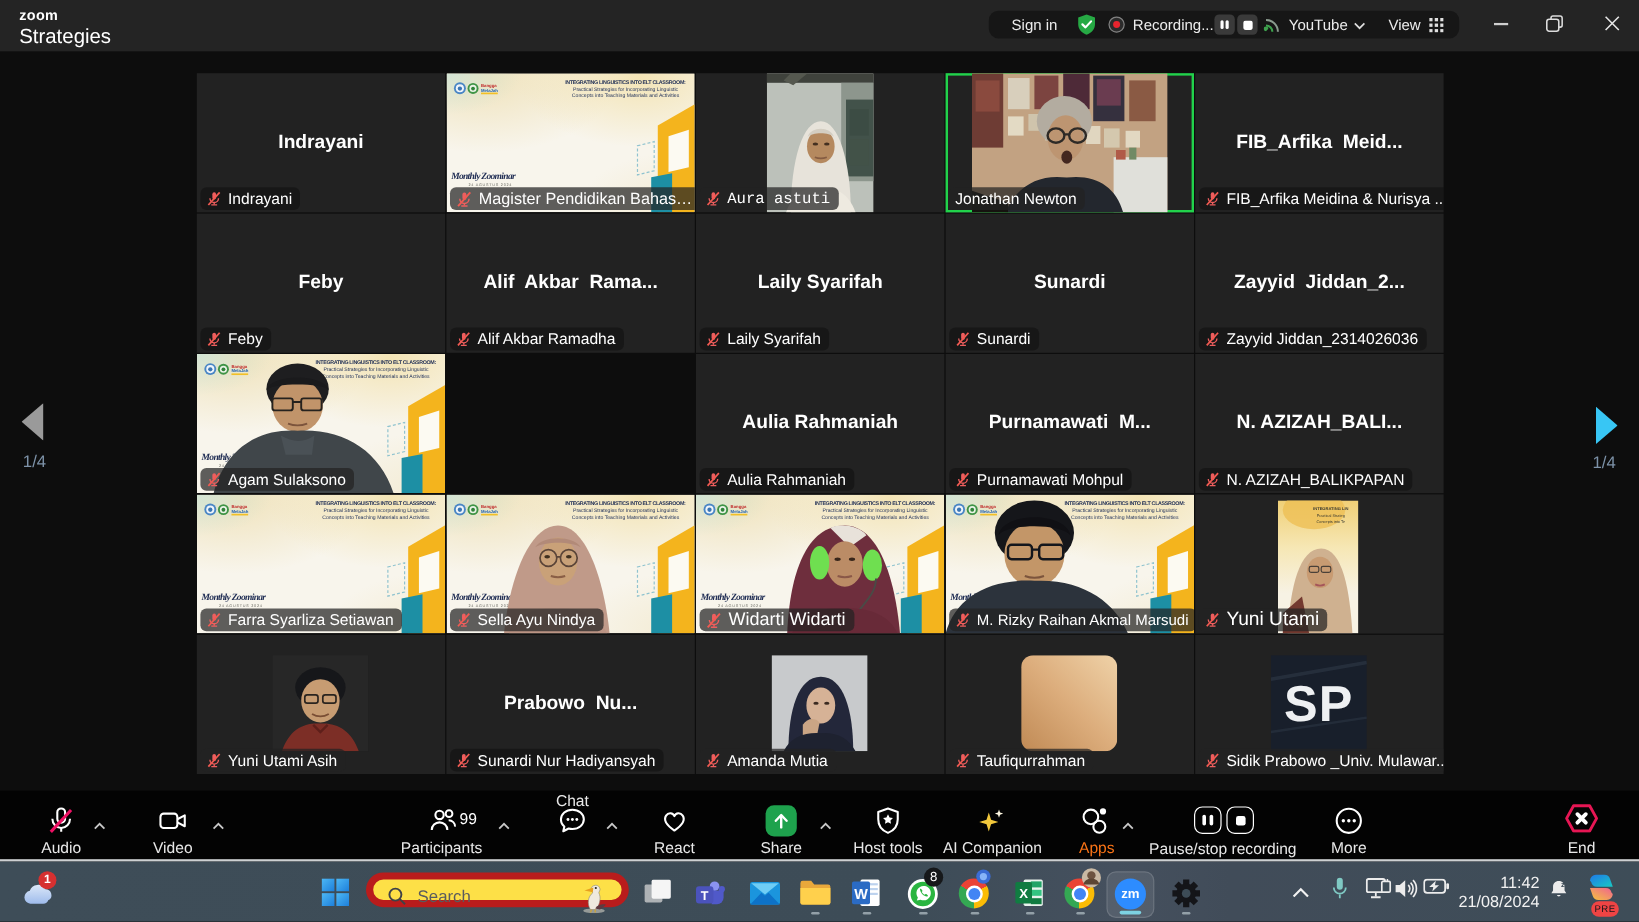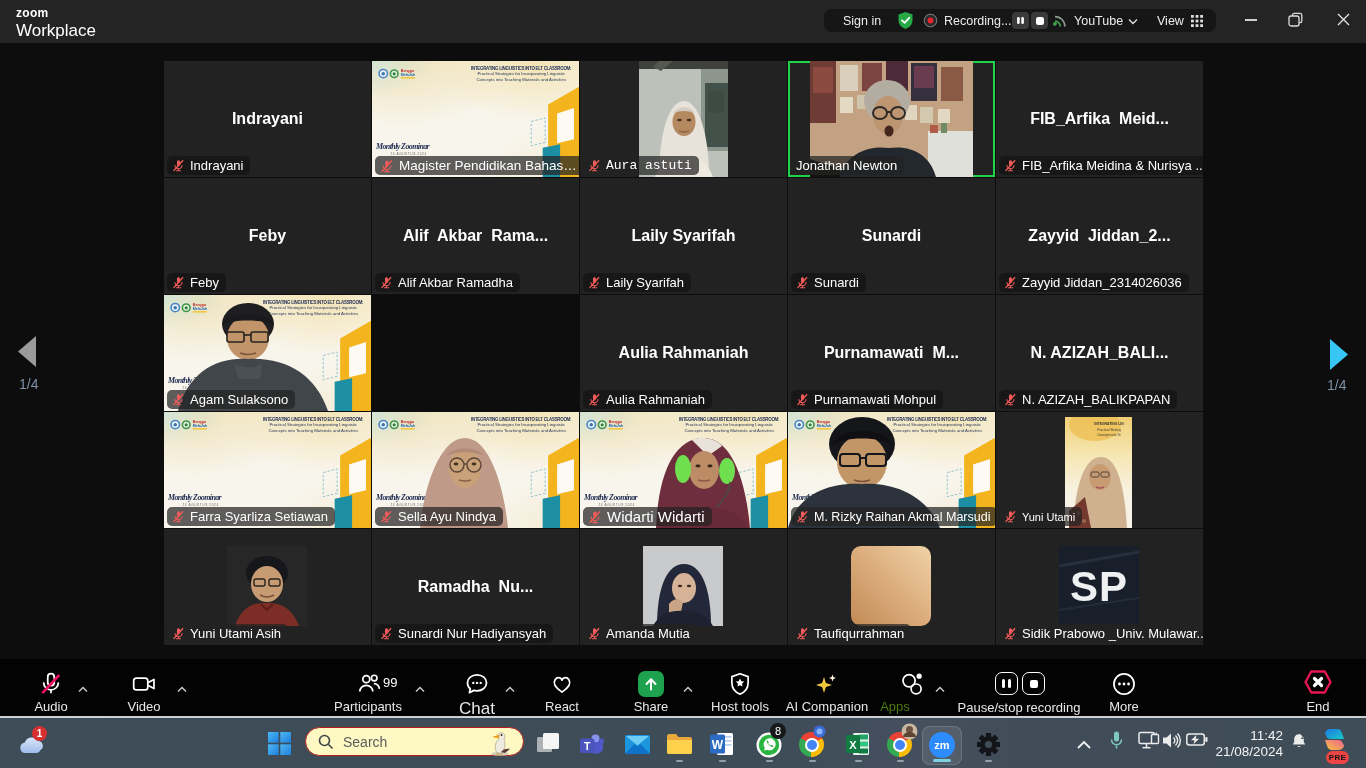--- a/index.html
+++ b/index.html
@@ -77,21 +77,21 @@
 <path d="M3.6,7.6 a4.4,4.4 0 0 0 8.8,0" fill="none" stroke="#ee5e5e" stroke-width="1.4"></path>
 <line x1="8" y1="12.2" x2="8" y2="14" stroke="#ee5e5e" stroke-width="1.4"></line>
 <line x1="5" y1="14.5" x2="11" y2="14.5" stroke="#ee5e5e" stroke-width="1.3"></line>
 <line x1="13.6" y1="1.6" x2="2" y2="14.6" stroke="#f25a52" stroke-width="1.8"></line>
 </symbol>
 </defs>
 </svg>
 <div id="tbar">
 <div id="logo">
         <div class="z">zoom</div>
-        <div class="w">Workplace</div>
+        <div class="w">Strategies</div>
       </div>
 <div id="pill">
         <span class="pi" style="left:19px">Sign in</span>
 <svg style="position:absolute;left:72px;top:2px" width="19" height="19" viewBox="0 0 19 19">
           <path d="M9.5,1 L16.5,3.5 V9 C16.5,13.5 13.5,16.5 9.5,18 C5.5,16.5 2.5,13.5 2.5,9 V3.5 Z" fill="#26a944"></path>
           <path d="M6,9.3 L8.6,11.8 L13.2,6.8" fill="none" stroke="#fff" stroke-width="1.8" stroke-linecap="round" stroke-linejoin="round"></path>
         </svg>
 <svg style="position:absolute;left:99px;top:4px" width="15" height="15" viewBox="0 0 15 15">
           <circle cx="7.5" cy="7.5" r="6.7" fill="#2b2b2b"></circle>
           <circle cx="7.5" cy="7.5" r="6.3" fill="none" stroke="#808080" stroke-width="1"></circle>
@@ -421,21 +421,21 @@
 <text x="44" y="18.5" text-anchor="middle" font-size="3.2" fill="#3a3a30" font-family="Liberation Sans">Concepts into Te</text>
 <path d="M8,111 C10,72 18,40 36,40 C54,40 60,76 62,111 Z" fill="#cfb190"></path>
 <ellipse cx="35" cy="60" rx="11" ry="13" fill="#c89b72"></ellipse>
 <rect x="26" y="55" width="8" height="5" rx="1.5" fill="none" stroke="#4a4038" stroke-width="1"></rect>
 <rect x="36" y="55" width="8" height="5" rx="1.5" fill="none" stroke="#4a4038" stroke-width="1"></rect>
 <path d="M31,70 Q35,72 39,70" stroke="#a5555a" stroke-width="1.6" fill="none"></path>
 <polygon points="4,94 20,80 26,111 4,111" fill="#73392f"></polygon>
 <circle cx="14" cy="96" r="2" fill="#9a6a4a"></circle>
           <circle cx="19" cy="104" r="2" fill="#9a6a4a"></circle>
 </svg>
-        <div class="lb lv" style="font-size:11px;">
+        <div class="lb lv" style="font-size:16px;">
           <svg width="13" height="13" viewBox="0 0 16 16">
             <use href="#mo"></use>
           </svg>
           <span>Yuni Utami</span>
         </div>
       </div>
 <div class="t dk" style="left:164px;top:486px;">
         <svg class="vid" style="left:63px;top:17px;width:80px;height:80px" viewBox="0 0 80 80">
 <rect width="80" height="80" fill="#2e2e2e"></rect>
 <rect width="80" height="80" fill="#1f1f1f" opacity=".4"></rect>
@@ -448,21 +448,21 @@
 <path d="M34,58 L40,64 L46,58" fill="none" stroke="#5e1f1a" stroke-width="2"></path>
 </svg>
         <div class="lb lv">
           <svg width="13" height="13" viewBox="0 0 16 16">
             <use href="#mo"></use>
           </svg>
           <span>Yuni Utami Asih</span>
         </div>
       </div>
 <div class="t dk" style="left:372px;top:486px;">
-        <div class="nm">Ramadha  Nu...</div>
+        <div class="nm">Prabowo  Nu...</div>
         <div class="lb ld">
           <svg width="13" height="13" viewBox="0 0 16 16">
             <use href="#mo"></use>
           </svg>
           <span>Sunardi Nur Hadiyansyah</span>
         </div>
       </div>
 <div class="t dk" style="left:580px;top:486px;">
         <svg class="vid" style="left:63px;top:17px;width:80px;height:80px" viewBox="0 0 80 80">
 <rect width="80" height="80" fill="#c8cacc"></rect>
@@ -550,21 +550,21 @@
 <div style="position:absolute;left:368px;top:699px;transform:translateX(-50%);color:#e8e8e8;font-size:13px">Participants</div>
 <div style="position:absolute;left:420px;top:679px;transform:translateX(-50%)"><svg width="11" height="7" viewBox="0 0 11 7">
         <path d="M1.5,5.5 L5.5,1.5 L9.5,5.5" fill="none" stroke="#c8c8c8" stroke-width="1.5"></path>
       </svg></div>
 <div style="position:absolute;left:477px;top:671px;transform:translateX(-50%)"><svg width="26" height="26" viewBox="0 0 24 24">
         <path d="M12,3.5 c5,0 8.8,3.2 8.8,7.4 c0,4.2 -3.8,7.4 -8.8,7.4 c-1,0 -2,-0.1 -2.9,-0.4 L5,20 l0.8,-3.6 C4,15.1 3.2,13.3 3.2,10.9 C3.2,6.7 7,3.5 12,3.5 Z" fill="none" stroke="#fff" stroke-width="1.6" stroke-linejoin="round"></path>
         <circle cx="8.6" cy="11" r="1.1" fill="#fff"></circle>
         <circle cx="12" cy="11" r="1.1" fill="#fff"></circle>
         <circle cx="15.4" cy="11" r="1.1" fill="#fff"></circle>
       </svg></div>
-<div style="position:absolute;left:477px;top:699px;transform:translateX(-50%);color:#e8e8e8;font-size:17px;white-space:nowrap">Chat</div>
+<div style="position:absolute;left:477px;top:660px;transform:translateX(-50%);color:#e8e8e8;font-size:13px;white-space:nowrap">Chat</div>
 <div style="position:absolute;left:510px;top:679px;transform:translateX(-50%)"><svg width="11" height="7" viewBox="0 0 11 7">
         <path d="M1.5,5.5 L5.5,1.5 L9.5,5.5" fill="none" stroke="#c8c8c8" stroke-width="1.5"></path>
       </svg></div>
 <div style="position:absolute;left:562px;top:671px;transform:translateX(-50%)"><svg width="26" height="26" viewBox="0 0 24 24">
         <path d="M12,19.5 C5.5,15 3.8,10.8 5.6,8 C7.4,5.3 10.9,5.7 12,8.4 C13.1,5.7 16.6,5.3 18.4,8 C20.2,10.8 18.5,15 12,19.5 Z" fill="none" stroke="#fff" stroke-width="1.6" stroke-linejoin="round"></path>
       </svg></div>
 <div style="position:absolute;left:562px;top:699px;transform:translateX(-50%);color:#e8e8e8;font-size:13px;white-space:nowrap">React</div>
 <div style="position:absolute;left:651px;top:671px;transform:translateX(-50%)">
       <div style="width:26px;height:26px;background:#1ea24d;border-radius:7px;display:flex;align-items:center;justify-content:center">
         <svg width="16" height="16" viewBox="0 0 16 16">
@@ -585,21 +585,21 @@
 <div style="position:absolute;left:827px;top:671px;transform:translateX(-50%)"><svg width="28" height="26" viewBox="0 0 28 24">
         <path d="M11,5 L12.9,11.1 L19,13 L12.9,14.9 L11,21 L9.1,14.9 L3,13 L9.1,11.1 Z" fill="#f2c83c"></path>
         <path d="M19.5,2.5 L20.4,5.1 L23,6 L20.4,6.9 L19.5,9.5 L18.6,6.9 L16,6 L18.6,5.1 Z" fill="#fdf6e0"></path>
       </svg></div>
 <div style="position:absolute;left:827px;top:699px;transform:translateX(-50%);color:#e8e8e8;font-size:13px;white-space:nowrap">AI Companion</div>
 <div style="position:absolute;left:912px;top:671px;transform:translateX(-50%)"><svg width="26" height="26" viewBox="0 0 24 24">
         <circle cx="9.3" cy="9" r="5.6" fill="none" stroke="#fff" stroke-width="1.6"></circle>
         <circle cx="18.6" cy="4.8" r="2.4" fill="#fff"></circle>
         <circle cx="15.8" cy="16.6" r="4.6" fill="none" stroke="#fff" stroke-width="1.6"></circle>
       </svg></div>
-<div style="position:absolute;left:895px;top:699px;transform:translateX(-50%);color:#4d7c0f;font-size:13px;white-space:nowrap">Apps</div>
+<div style="position:absolute;left:914px;top:699px;transform:translateX(-50%);color:#f97316;font-size:13px;white-space:nowrap">Apps</div>
 <div style="position:absolute;left:940px;top:679px;transform:translateX(-50%)"><svg width="11" height="7" viewBox="0 0 11 7">
         <path d="M1.5,5.5 L5.5,1.5 L9.5,5.5" fill="none" stroke="#c8c8c8" stroke-width="1.5"></path>
       </svg></div>
 <div style="position:absolute;left:1020px;top:672px;transform:translateX(-50%)">
       <div style="display:flex;gap:4px">
         <div style="width:23px;height:23px;border:1.8px solid #fff;border-radius:7px;display:flex;align-items:center;justify-content:center;gap:2.5px">
           <div style="width:3px;height:9px;background:#fff;border-radius:1.5px"></div>
           <div style="width:3px;height:9px;background:#fff;border-radius:1.5px"></div>
         </div>
         <div style="width:23px;height:23px;border:1.8px solid #fff;border-radius:7px;display:flex;align-items:center;justify-content:center">
@@ -640,21 +640,21 @@
             <stop offset="0" stop-color="#4db8f5"></stop>
             <stop offset="1" stop-color="#1d7fdb"></stop>
           </linearGradient>
         </defs>
         <rect x="0" y="0" width="10.7" height="10.7" fill="url(#wg)"></rect>
         <rect x="12.3" y="0" width="10.7" height="10.7" fill="url(#wg)"></rect>
         <rect x="0" y="12.3" width="10.7" height="10.7" fill="url(#wg)"></rect>
         <rect x="12.3" y="12.3" width="10.7" height="10.7" fill="url(#wg)"></rect>
       </svg></div>
 <div style="position:absolute;left:305px;top:727px;">
-      <div style="width:219px;height:29px;background:#fef9c3;border:1px solid #b91c1c;border-radius:15px;position:relative">
+      <div style="width:219px;height:29px;background:#fde047;border:6px solid #b91c1c;border-radius:15px;position:relative">
 <svg style="position:absolute;left:12px;top:6px" width="16" height="16" viewBox="0 0 16 16">
           <circle cx="6.5" cy="6.5" r="5" fill="none" stroke="#3f4247" stroke-width="1.6"></circle>
           <line x1="10.3" y1="10.3" x2="14.5" y2="14.5" stroke="#3f4247" stroke-width="1.6"></line>
         </svg>
 <span style="position:absolute;left:37px;top:6px;font-size:14px;color:#595b5e">Search</span>
 <svg style="position:absolute;right:8px;top:2px" width="28" height="26" viewBox="0 0 28 26">
           <ellipse cx="13" cy="24" rx="9" ry="2" fill="#bcbcb4" opacity=".7"></ellipse>
           <path d="M10,23 C7,18 8,12 12,9 C10,7 10,4 13,3 C16,2 18,4 18,6.5 L17,9 C19,13 18,18 15,23 Z" fill="#efeadf" stroke="#8a8374" stroke-width=".5"></path>
           <path d="M12.5,4.5 L5,7 L12,8.5 Z" fill="#e8a01e"></path>
           <circle cx="14.5" cy="5" r="0.9" fill="#222"></circle>
@@ -797,15 +797,15 @@
           </linearGradient>
           <linearGradient id="cp2" x1="0" y1="1" x2="1" y2="0">
             <stop offset="0" stop-color="#f5c53c"></stop>
             <stop offset="1" stop-color="#ef6292"></stop>
           </linearGradient>
         </defs>
         <path d="M3,7 a5,5 0 0 1 5,-5 h7 a5,5 0 0 1 4.7,3.4 L22,12 H9 a5,5 0 0 1 -5,-4 Z" fill="url(#cp1)"></path>
         <path d="M22,18 a5,5 0 0 1 -5,5 H10 a5,5 0 0 1 -4.7,-3.4 L3,13 h13 a5,5 0 0 1 5,4 Z" fill="url(#cp2)"></path>
       </svg></div>
 <div style="position:absolute;left:1326px;top:751px;">
-      <div style="width:23px;height:13px;border-radius:6.5px;background:#ef4444;color:#15161a;font-size:8px;font-weight:bold;display:flex;align-items:center;justify-content:center;letter-spacing:.3px">PRE</div>
+      <div style="width:23px;height:13px;border-radius:6.5px;background:#ef4444;color:#15161a;font-size:8px;font-weight:normal;display:flex;align-items:center;justify-content:center;letter-spacing:.3px">PRE</div>
     </div>
 </div>
 
 </body></html>

